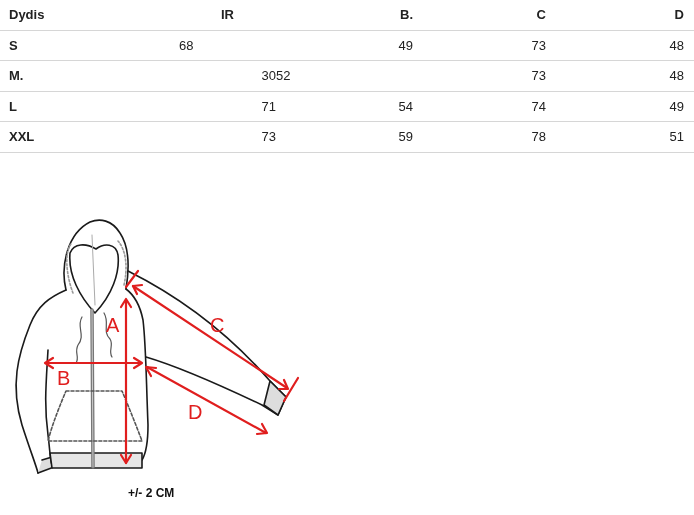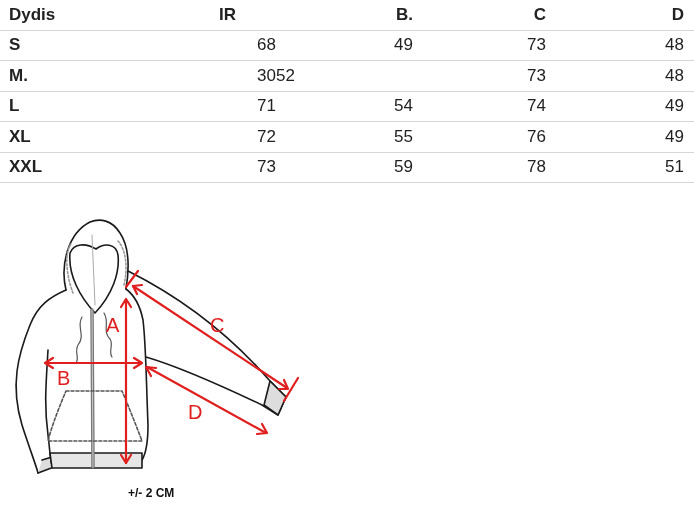--- a/index.html
+++ b/index.html
@@ -1,18 +1,18 @@
 <!DOCTYPE html>
 <html><head>
   <meta charset="utf-8">
   <style>
     html, body { margin: 0; padding: 0; background: #ffffff; }
     body { width: 694px; height: 515px; position: relative; overflow: hidden;
            font-family: "Liberation Sans", "DejaVu Sans", sans-serif; color: #222; }
-    table.sizes { position: absolute; left: 0; top: 0; width: 694px; border-collapse: collapse; font-size: 17px; }
+    table.sizes { position: absolute; left: 0; top: 0; width: 694px; border-collapse: collapse; font-size: 13px; }
     table.sizes th, table.sizes td { height: 29.5px; padding: 0; border-bottom: 1.5px solid #d6d6d6; vertical-align: middle; }
     table.sizes th { font-weight: bold; }
     .figure { position: absolute; left: 0; top: 205px; width: 320px; height: 310px; }
     .figure svg { width: 320px; height: 310px; }
     .tol { position: absolute; left: 128px; top: 486px; font-size: 12px; font-weight: bold; color: #111; }
   </style>
 </head>
 <body>
 
 <table class="sizes">
@@ -21,44 +21,37 @@
       <th style="text-align:left;padding-left:9px;width:170px">Dydis</th>
       <th style="text-align:center;width:97px">IR</th>
       <th style="text-align:right;width:137px">B.</th>
       <th style="text-align:right;width:133px">C</th>
       <th style="text-align:right;padding-right:10px">D</th>
     </tr>
   </thead>
   <tbody>
     <tr>
       <td style="padding-left:9px;font-weight:bold">S</td>
-      <td style="text-align:right">68</td>
+      <td style="text-align:left">68</td>
       <td style="text-align:right">49</td>
       <td style="text-align:right">73</td>
       <td style="text-align:right;padding-right:10px">48</td>
     </tr>
     <tr>
       <td style="padding-left:9px;font-weight:bold">M.</td>
       <td style="text-align:right">30</td>
       <td style="text-align:left">52</td>
       <td style="text-align:right">73</td>
       <td style="text-align:right;padding-right:10px">48</td>
     </tr>
     <tr>
       <td style="padding-left:9px;font-weight:bold">L</td>
       <td style="text-align:right">71</td>
       <td style="text-align:right">54</td>
       <td style="text-align:right">74</td>
-      <td style="text-align:right;padding-right:10px">49</td>
-    </tr>
-    <tr>
-      <td style="padding-left:9px;font-weight:bold">XL</td>
-      <td style="text-align:right">72</td>
-      <td style="text-align:right">55</td>
-      <td style="text-align:right">76</td>
       <td style="text-align:right;padding-right:10px">49</td>
     </tr>
     <tr>
       <td style="padding-left:9px;font-weight:bold">XXL</td>
       <td style="text-align:right">73</td>
       <td style="text-align:right">59</td>
       <td style="text-align:right">78</td>
       <td style="text-align:right;padding-right:10px">51</td>
     </tr>
   </tbody>

